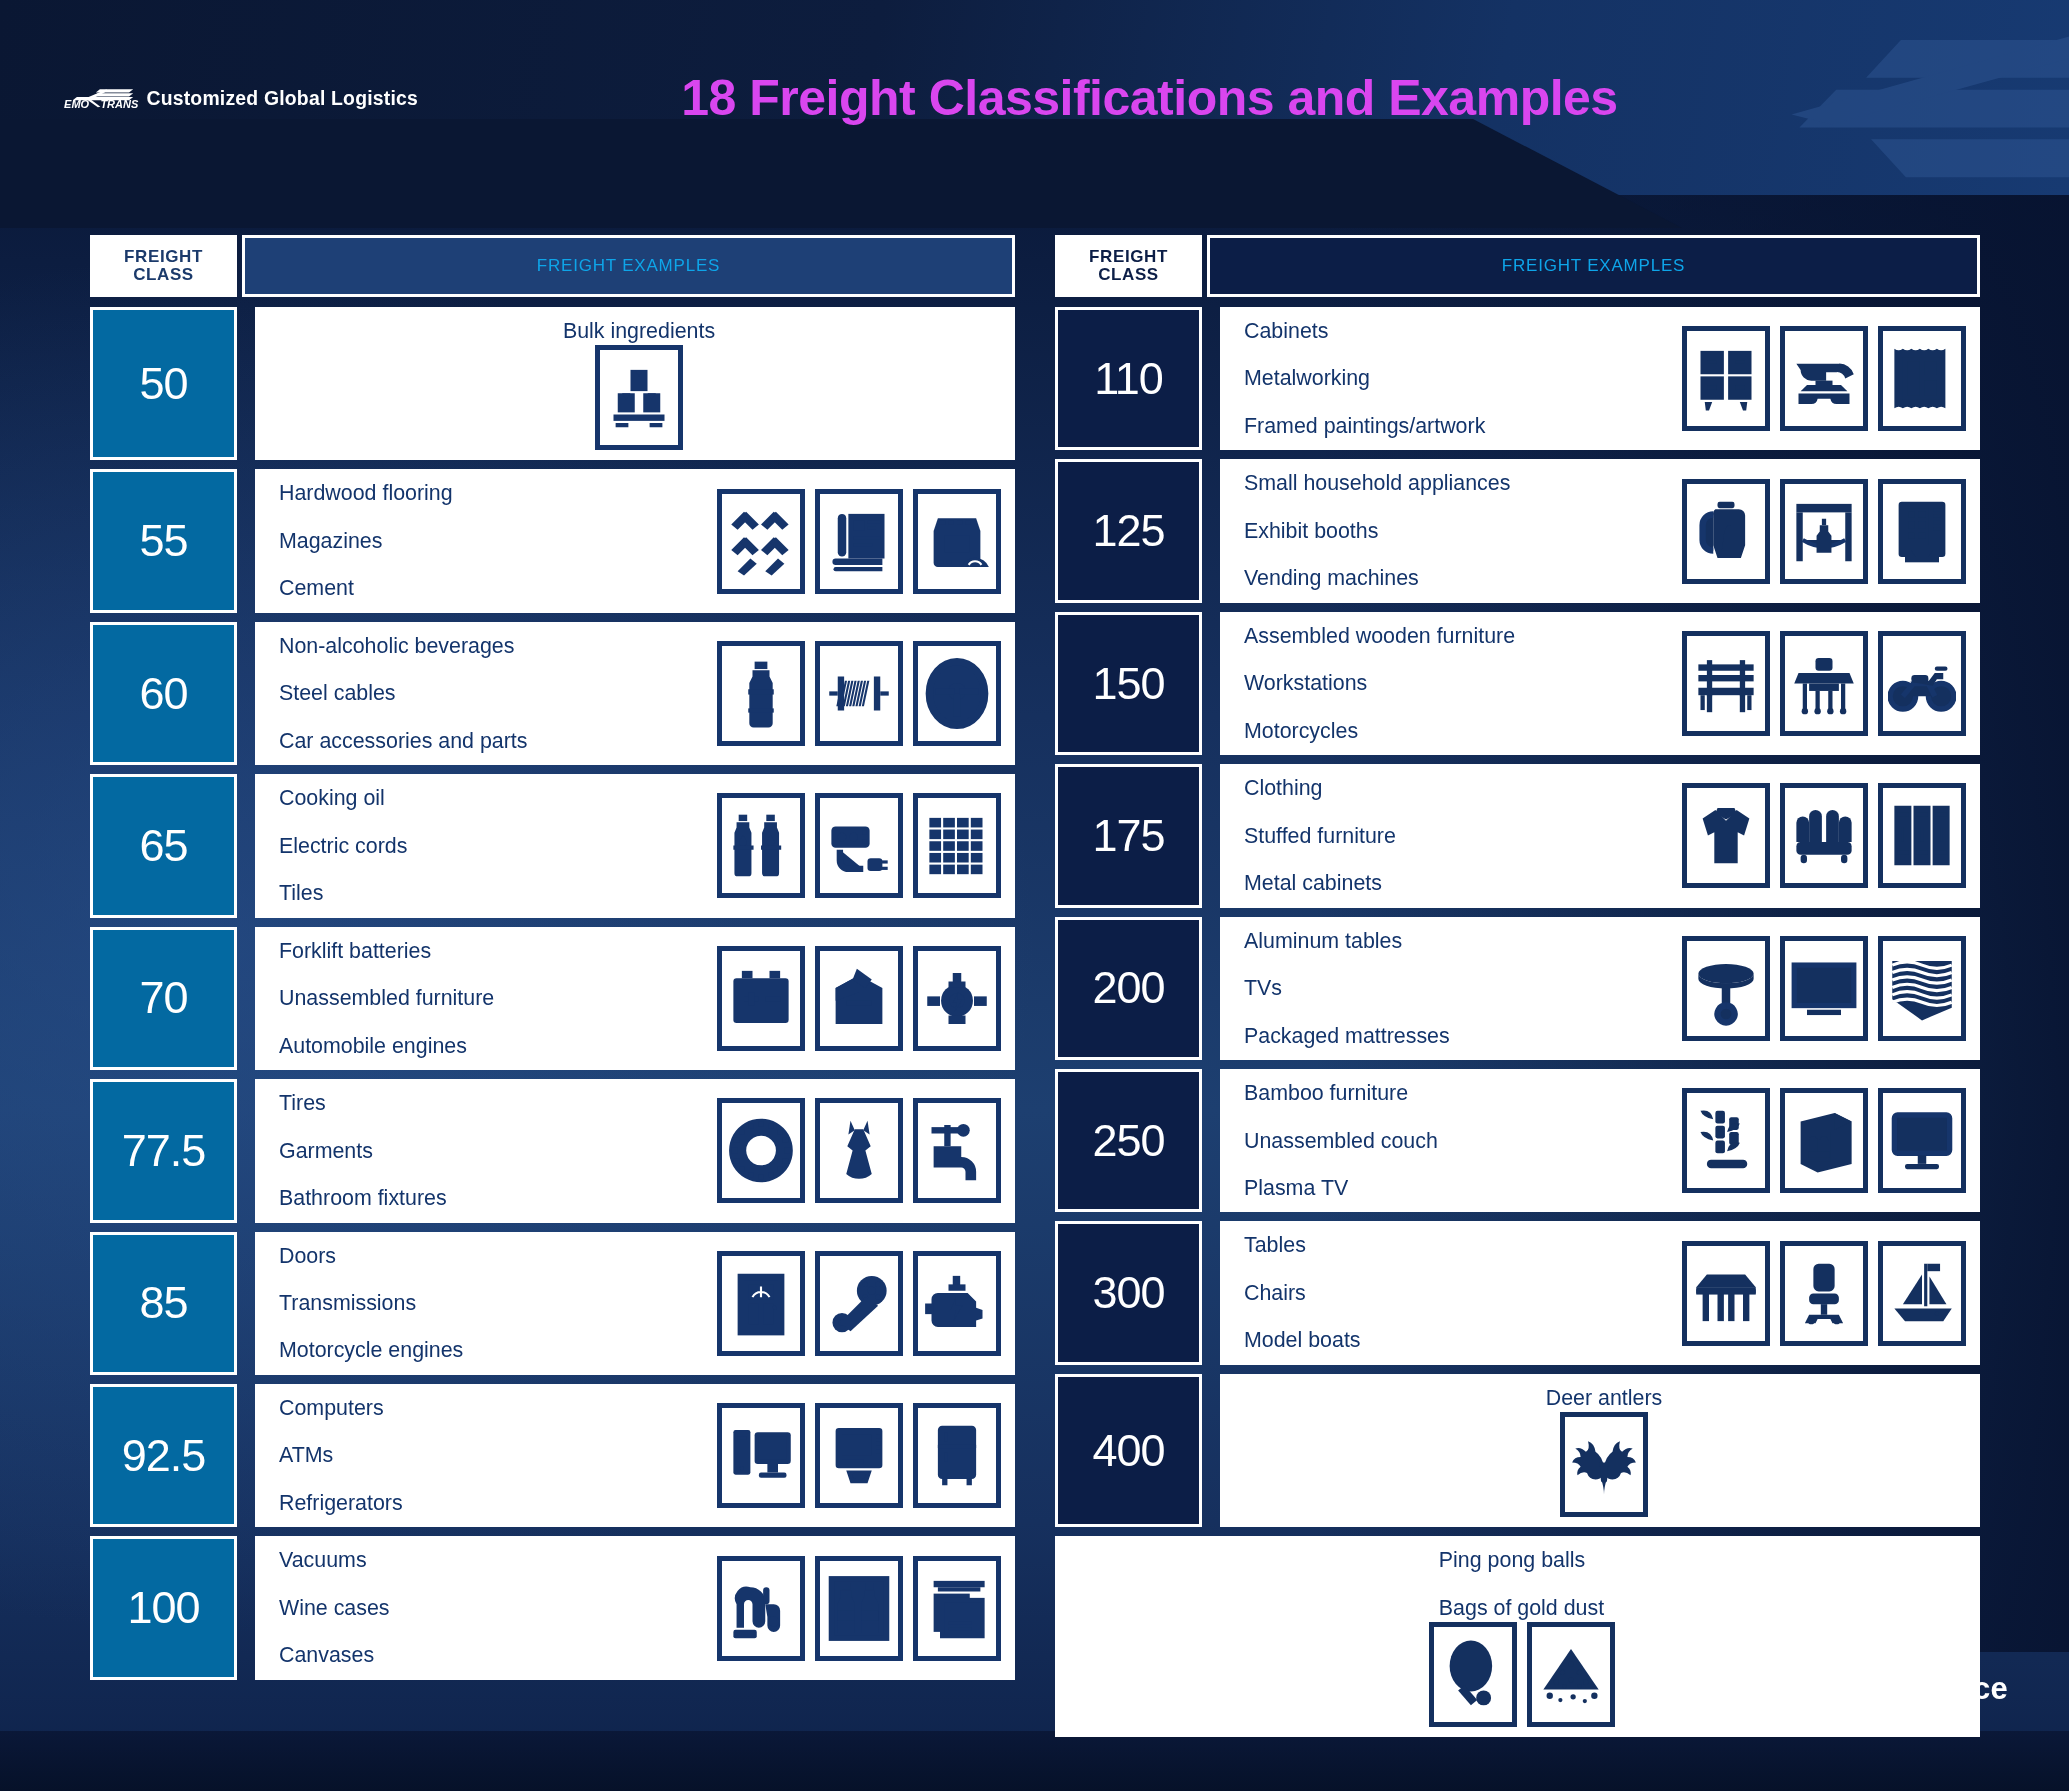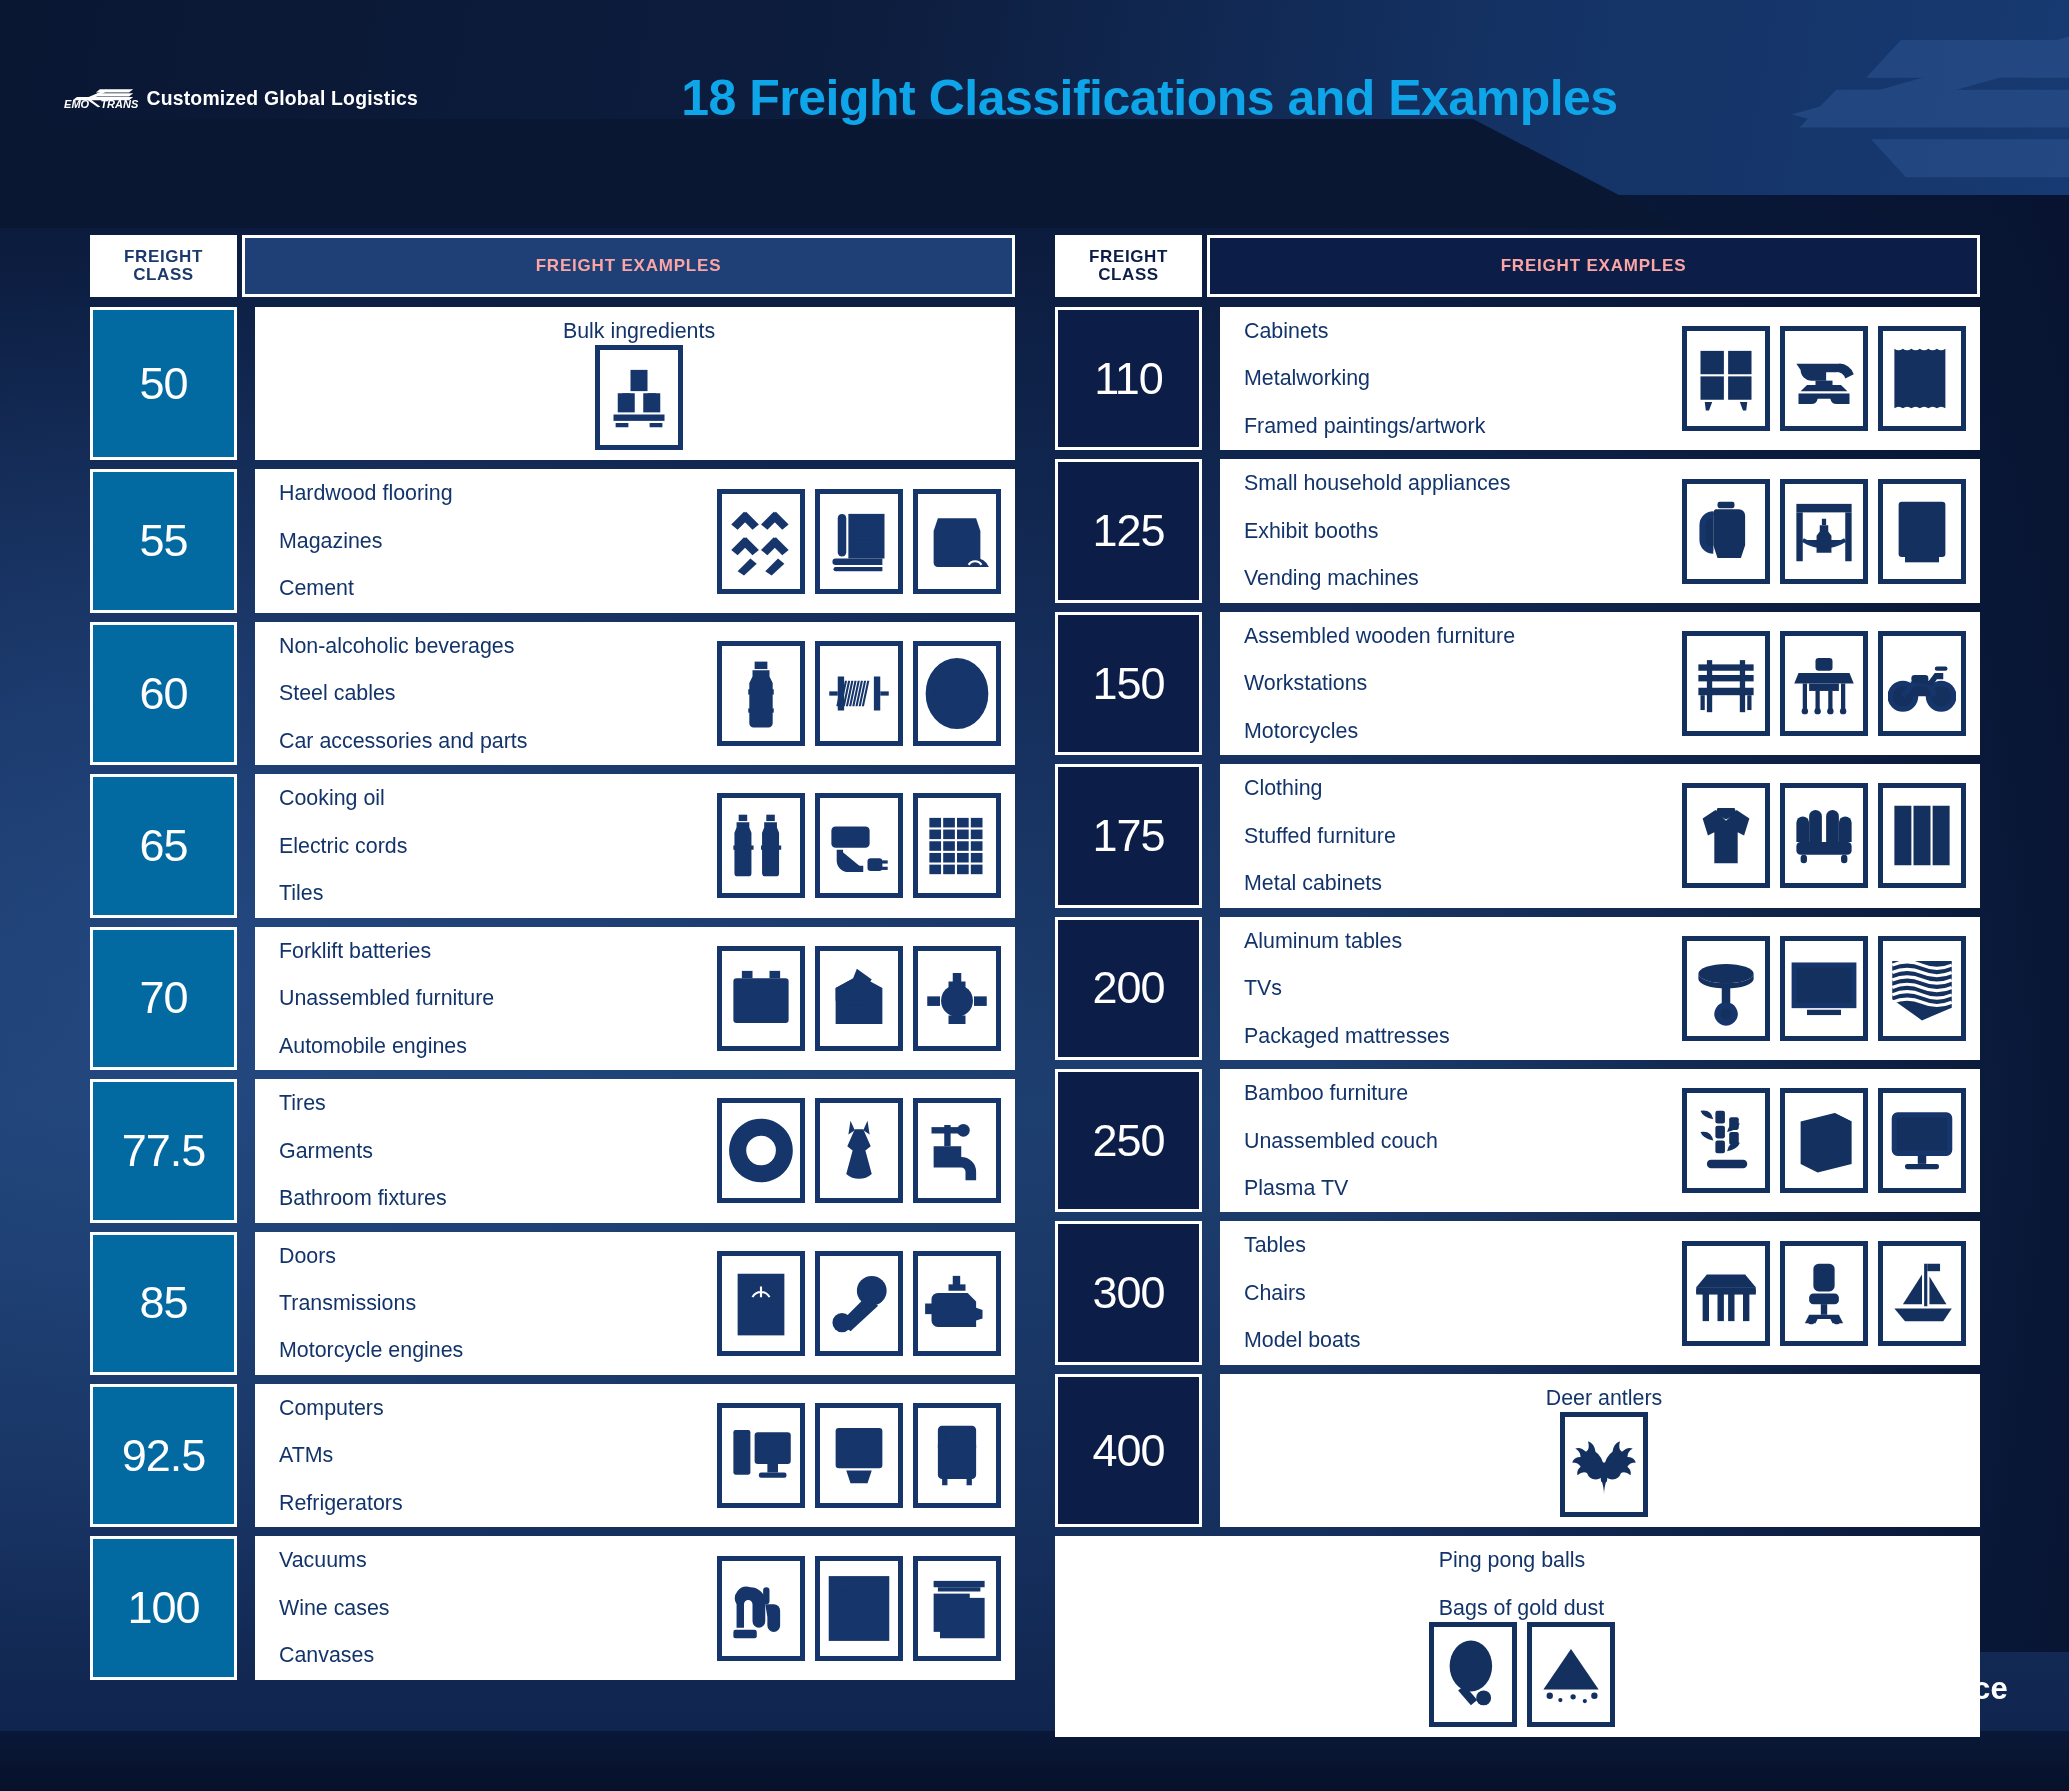--- a/index.html
+++ b/index.html
@@ -53,21 +53,21 @@
     width: 418px; padding-left: 62px; display: flex;
     flex-direction: row; align-items: center; justify-content: center;
   }
   .logo-mark { width: 328px; height: 88px; }
   .logo-mark svg { width: 100%; height: 100%; display: block; }
   .logo-tagline {
     color: #ffffff; font-size: 19.4px; font-weight: bold;
     letter-spacing: 0.2px; margin-top: 2px; white-space: nowrap;
   }
   .page-title {
-    flex: 1; color: #0ea5e9; font-size: 50px; font-weight: bold;
+    flex: 1; color: #d946ef; font-size: 50px; font-weight: bold;
     letter-spacing: -0.5px; padding-left: 10px; padding-right: 199px;
     text-align: center;
   }
 
   
   .tables {
     position: absolute; left: 0; top: 235px; width: 100%;
     display: flex; justify-content: center; gap: 40px;
   }
   .col { width: 925px; }
@@ -83,21 +83,21 @@
     color: #1b3a6b; font-size: 17px; font-weight: bold; letter-spacing: 0.6px;
   }
   .col.right .thead-class span { color: #0c1e47; }
   .thead-examples {
     flex: 1; height: 62px; border: 3px solid #ffffff;
     display: flex; align-items: center; justify-content: center;
   }
   .col.left .thead-examples { background: #1e4076; }
   .col.right .thead-examples { background: #0c1e47; }
   .thead-examples span {
-    color: #fca5a5; font-size: 17px; font-weight: bold; letter-spacing: 0.8px;
+    color: #0ea5e9; font-size: 17px; font-weight: normal; letter-spacing: 0.8px;
   }
 
   .row { display: flex; gap: 18px; margin-bottom: 9px; }
   .cls {
     width: 147px; flex: 0 0 147px;
     border: 3px solid #ffffff;
     display: flex; align-items: center; justify-content: center;
   }
   .col.left .cls { background: #0369a1; }
   .col.right .cls { background: #0c1e47; }

